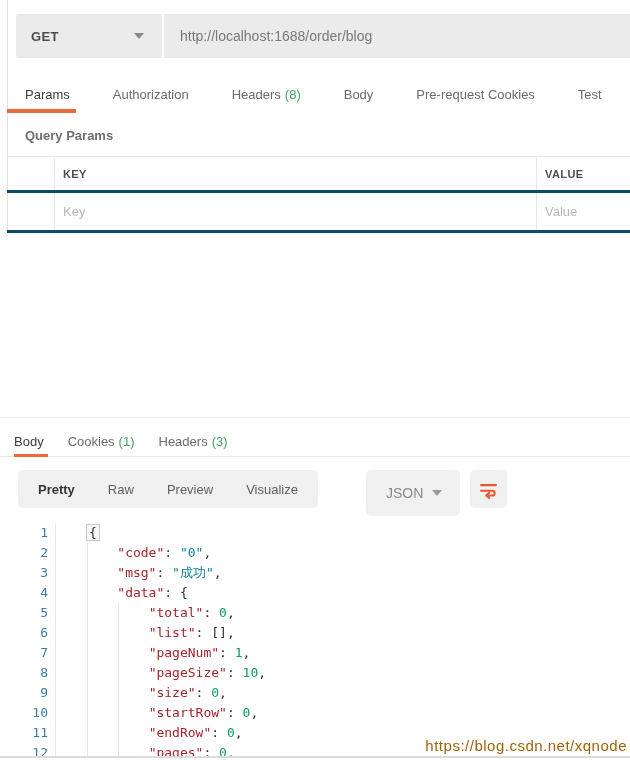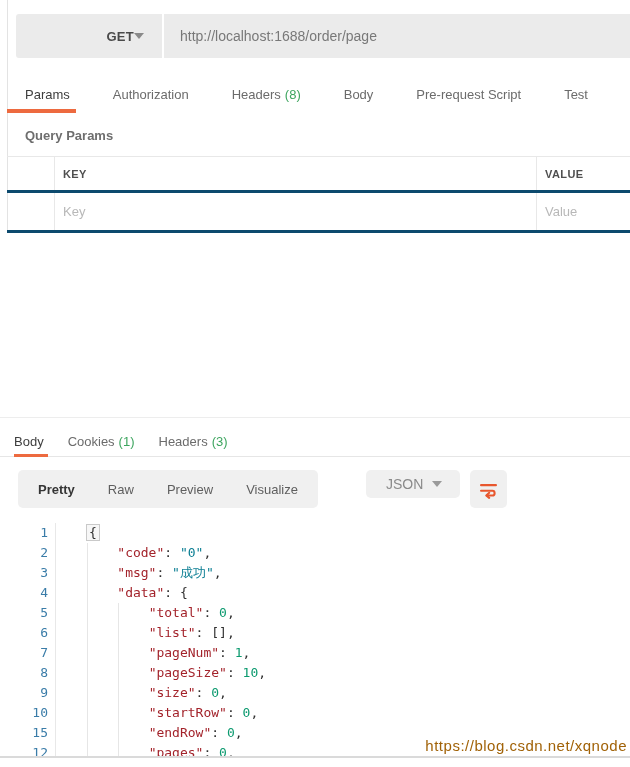--- a/index.html
+++ b/index.html
@@ -7,21 +7,21 @@
   .screen {
     position:relative; width:630px; height:767px; overflow:hidden;
     background:#fff; font-family:"Liberation Sans", sans-serif; color:#3e3e3e;
   }
   .left-line { position:absolute; left:7px; top:0; width:1px; height:233px; background:#E3E3E3; }
 
   
   .url-row { position:absolute; left:16px; right:0; top:14px; height:44px; display:flex;
              border-radius:3px 0 0 3px; overflow:hidden; }
   .method-select { width:146px; background:#EBEBEB; display:flex; align-items:center;
-                   justify-content:flex-end; padding:0 18px 0 15px; cursor:pointer; }
+                   justify-content:space-between; padding:0 18px 0 15px; cursor:pointer; }
   .method-select .m-label { font-size:13px; font-weight:bold; color:#4a4a4a; letter-spacing:.3px; }
   .caret { width:0; height:0; border-left:5px solid transparent; border-right:5px solid transparent;
            border-top:6px solid #8a8a8a; display:inline-block; }
   .url-divider { width:2px; background:#fff; }
   .url-input { flex:1; background:#EBEBEB; display:flex; align-items:center; padding:0 16px;
                font-size:14px; color:#787878; }
 
   
   .req-tabs { position:absolute; left:7px; right:0; top:84px; height:29px; display:flex;
               gap:19px; white-space:nowrap; overflow:hidden; }
@@ -51,21 +51,21 @@
                display:flex; gap:20px; padding-left:14px; }
   .resp-tabs .tab { padding:0 4px 0 0; }
   .resp-tabs .tab.active::after { height:3px; bottom:-1px; }
 
   
   .toolbar { position:absolute; left:0; top:52px; right:0; height:38px; }
   .mode-group { position:absolute; left:18px; top:0; height:38px; background:#F0F0F0; border-radius:5px;
                 display:flex; align-items:center; gap:33px; padding:0 20px; }
   .mode { font-size:13px; color:#5e5e5e; cursor:pointer; }
   .mode.active { color:#353535; font-weight:bold; }
-  .format-select { position:absolute; left:366px; top:0; width:94px; height:28px; background:#F0F0F0;
+  .format-select { position:absolute; left:366px; top:0; width:94px; height:46px; background:#F0F0F0;
                    border-radius:5px; display:flex; align-items:center; justify-content:space-between;
                    padding:0 18px 0 20px; cursor:pointer; }
   .format-select .f-label { font-size:14px; color:#8a8a8a; }
   .format-select .caret { border-top-color:#9a9a9a; }
   .wrap-btn { position:absolute; left:470px; top:0; width:37px; height:38px; background:#F0F0F0;
               border-radius:5px; display:flex; align-items:center; justify-content:center; cursor:pointer; }
 
   
   .code-area { position:absolute; left:0; right:0; top:103px; height:236px; overflow:hidden;
                font-family:"DejaVu Sans Mono", monospace; font-size:13px; padding-top:2px; }
@@ -93,40 +93,40 @@
 <div class="screen">
   <div class="left-line"></div>
 
   <div class="url-row">
     <div class="method-select">
       <span class="m-label">GET</span>
       <span class="caret"></span>
     </div>
     <div class="url-divider"></div>
     <div class="url-input">
-      <span>http://localhost:1688/order/page</span>
+      <span>http://localhost:1688/order/blog</span>
     </div>
   </div>
 
   <div class="req-tabs" id="req-tabs">
       <div class="tab active">
         <span class="tab-label">Params</span>
       </div>
       <div class="tab">
         <span class="tab-label">Authorization</span>
       </div>
       <div class="tab">
         <span class="tab-label">Headers</span>
         <span class="tab-count">(8)</span>
       </div>
       <div class="tab">
         <span class="tab-label">Body</span>
       </div>
       <div class="tab">
-        <span class="tab-label">Pre-request Script</span>
+        <span class="tab-label">Pre-request Cookies</span>
       </div>
       <div class="tab">
         <span class="tab-label">Test</span>
       </div>
     </div>
 
   <div class="section-label">Query Params</div>
   <div class="params-table">
     <div class="p-row header">
       <div class="p-cell p-check"></div>
@@ -213,21 +213,21 @@
           </div>
           <div class="code-line">
             <span class="ln">9</span>
             <span class="code-text"><span class="tok-ws">        </span><span class="tok-key">"size"</span><span class="tok-pun">: </span><span class="tok-num">0</span><span class="tok-pun">,</span></span>
           </div>
           <div class="code-line">
             <span class="ln">10</span>
             <span class="code-text"><span class="tok-ws">        </span><span class="tok-key">"startRow"</span><span class="tok-pun">: </span><span class="tok-num">0</span><span class="tok-pun">,</span></span>
           </div>
           <div class="code-line">
-            <span class="ln">15</span>
+            <span class="ln">11</span>
             <span class="code-text"><span class="tok-ws">        </span><span class="tok-key">"endRow"</span><span class="tok-pun">: </span><span class="tok-num">0</span><span class="tok-pun">,</span></span>
           </div>
           <div class="code-line">
             <span class="ln">12</span>
             <span class="code-text"><span class="tok-ws">        </span><span class="tok-key">"pages"</span><span class="tok-pun">: </span><span class="tok-num">0</span><span class="tok-pun">,</span></span>
           </div>
         </div>
     </div>
   </div>
 

